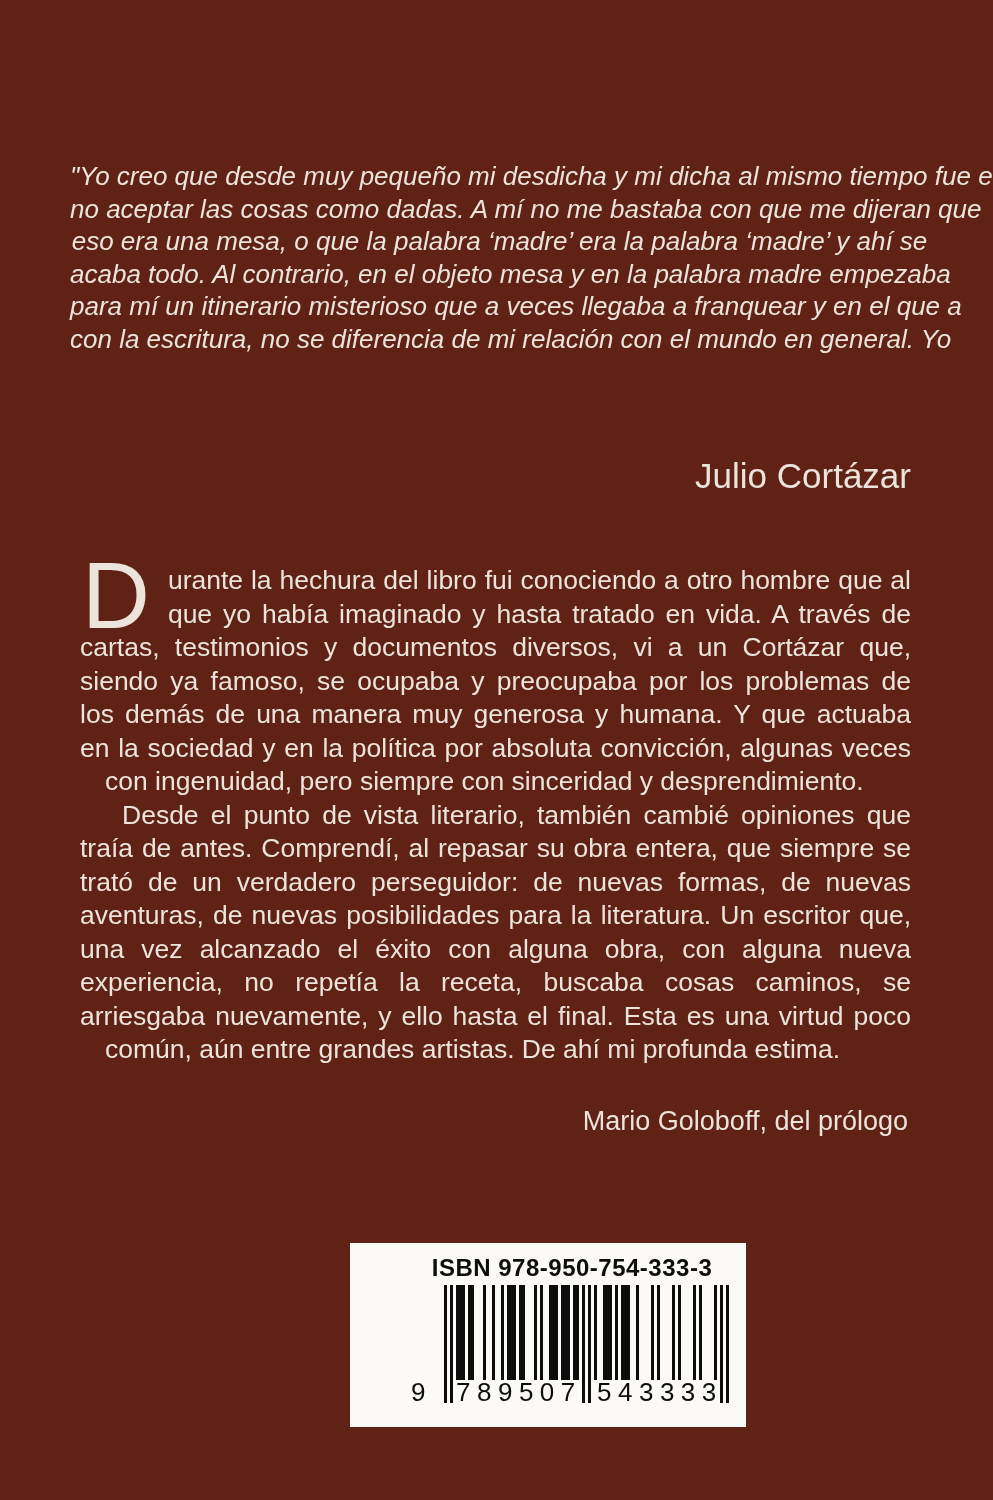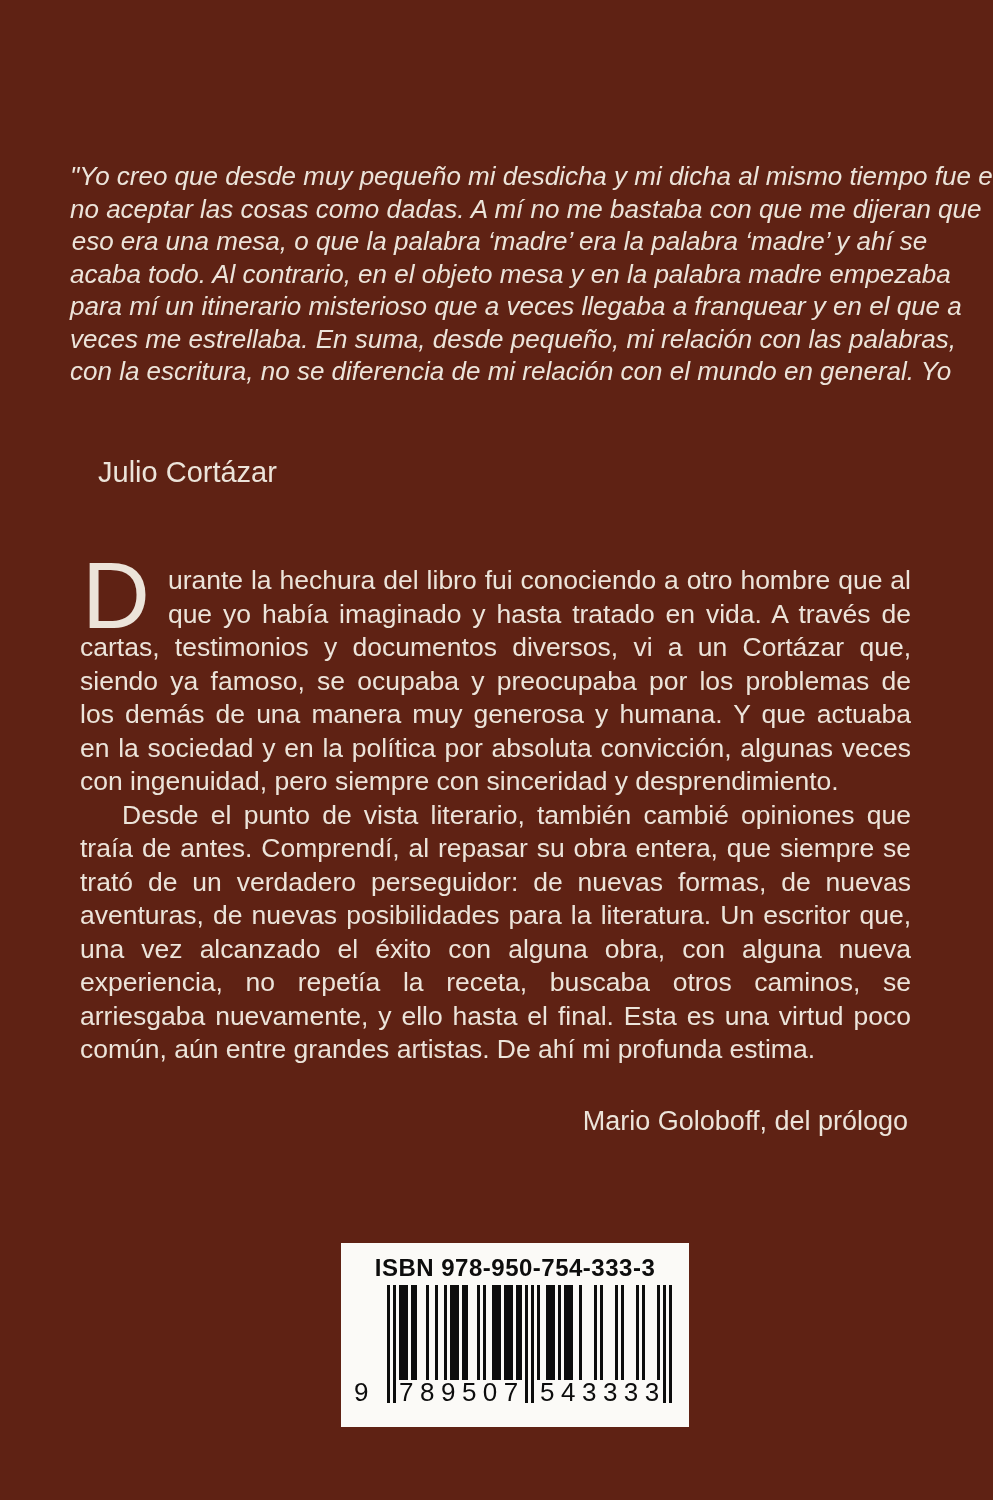--- a/index.html
+++ b/index.html
@@ -22,24 +22,24 @@
     font-style: italic;
     font-size: 26px;
     line-height: 32.5px;
     text-align: center;
   }
   .quote-line { white-space: nowrap; }
 
   .quote-attribution {
     position: absolute;
     top: 456px;
-    left: 98px;
+    left: 80px;
     right: 82px;
-    font-size: 29px;
-    text-align: left;
+    font-size: 35px;
+    text-align: right;
   }
 
   
   .body-text {
     position: absolute;
     top: 564px;
     left: 80px;
     right: 82px;
     font-size: 26.5px;
     line-height: 33.5px;
@@ -48,42 +48,43 @@
     float: left;
     font-size: 94px;
     line-height: 64px;
     height: 65px;
     margin: 0 18px 0 2px;
   }
   .body-line {
     text-align: justify;
     text-align-last: justify;
   }
-  .body-line.end { text-align-last: left; }
+  .body-line.end { text-align-last: left; margin-left: 25px; }
   .body-line.indent { text-indent: 42px; }
 
   .body-attribution {
     position: absolute;
     top: 1094px;
     left: 80px;
     right: 85px;
     font-size: 27px;
     text-align: right;
     margin-top: 12px;
   }
 
   
   .barcode-box {
     position: absolute;
-    left: 341px;
+    left: 350px;
     top: 1243px;
     width: 348px;
     height: 184px;
     background: var(--barcode_bg, #fbfaf7);
     color: var(--barcode_ink, #0d0d0d);
+    padding-left: 48px;
   }
   .isbn-label {
     padding-top: 11px;
     text-align: center;
     font-size: 24px;
     font-weight: bold;
     letter-spacing: 0.5px;
   }
   .ean {
     position: relative;
@@ -110,42 +111,41 @@
 <body>
 
 <div class="page">
 
   <div class="quote">
     <div class="quote-line">"Yo creo que desde muy pequeño mi desdicha y mi dicha al mismo tiempo fue el</div>
     <div class="quote-line">no aceptar las cosas como dadas. A mí no me bastaba con que me dijeran que</div>
     <div class="quote-line">eso era una mesa, o que la palabra ‘madre’ era la palabra ‘madre’ y ahí se</div>
     <div class="quote-line">acaba todo. Al contrario, en el objeto mesa y en la palabra madre empezaba</div>
     <div class="quote-line">para mí un itinerario misterioso que a veces llegaba a franquear y en el que a</div>
-    <div class="quote-line">veces me estrellaba. En suma, desde pequeño, mi relación con las palabras,</div>
     <div class="quote-line">con la escritura, no se diferencia de mi relación con el mundo en general. Yo</div>
   </div>
 
   <div class="quote-attribution">Julio Cortázar</div>
 
   <div class="body-text">
     <div class="body-line">
       <span class="drop-cap">D</span><span>urante la hechura del libro fui conociendo a otro hombre que al</span>
     </div>
     <div class="body-line">que yo había imaginado y hasta tratado en vida. A través de</div>
     <div class="body-line">cartas, testimonios y documentos diversos, vi a un Cortázar que,</div>
     <div class="body-line">siendo ya famoso, se ocupaba y preocupaba por los problemas de</div>
     <div class="body-line">los demás de una manera muy generosa y humana. Y que actuaba</div>
     <div class="body-line">en la sociedad y en la política por absoluta convicción, algunas veces</div>
     <div class="body-line end">con ingenuidad, pero siempre con sinceridad y desprendimiento.</div>
     <div class="body-line indent">Desde el punto de vista literario, también cambié opiniones que</div>
     <div class="body-line">traía de antes. Comprendí, al repasar su obra entera, que siempre se</div>
     <div class="body-line">trató de un verdadero perseguidor: de nuevas formas, de nuevas</div>
     <div class="body-line">aventuras, de nuevas posibilidades para la literatura. Un escritor que,</div>
     <div class="body-line">una vez alcanzado el éxito con alguna obra, con alguna nueva</div>
-    <div class="body-line">experiencia, no repetía la receta, buscaba otros caminos, se</div>
+    <div class="body-line">experiencia, no repetía la receta, buscaba cosas caminos, se</div>
     <div class="body-line">arriesgaba nuevamente, y ello hasta el final. Esta es una virtud poco</div>
     <div class="body-line end">común, aún entre grandes artistas. De ahí mi profunda estima.</div>
   </div>
 
   <div class="body-attribution">Mario Goloboff, del prólogo</div>
 
   <div class="barcode-box">
     <div class="isbn-label">ISBN 978-950-754-333-3</div>
     <div class="ean">
       <svg class="ean-bars" width="285" height="120" viewBox="0 0 285 120">

